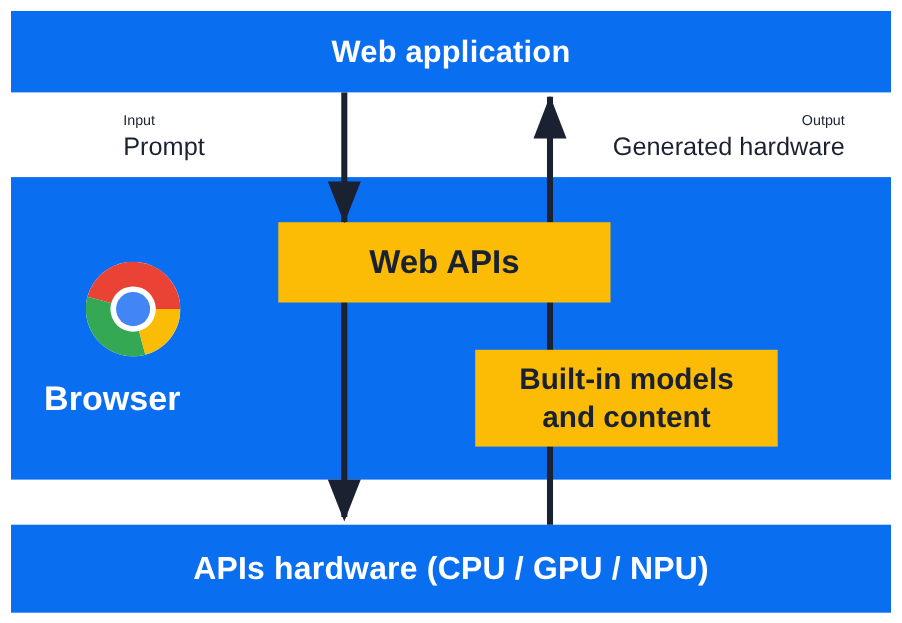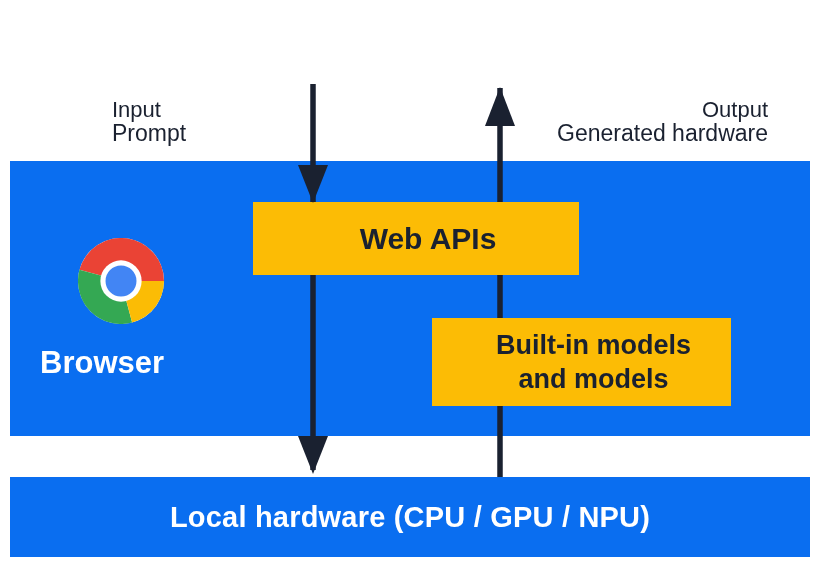--- a/index.html
+++ b/index.html
@@ -52,21 +52,21 @@
     font-size: 29px;
   }
   .gap-label {
     position: absolute;
     display: flex;
     flex-direction: column;
     color: #1a2130;
     z-index: 1;
   }
   .gap-label .small {
-    font-size: 22px;
+    font-size: 13px;
     font-weight: 400;
     line-height: 22px;
   }
   .gap-label .big {
     font-size: 23px;
     font-weight: 400;
     line-height: 25px;
   }
   .input-group {
     left: 112px;
@@ -92,21 +92,20 @@
     position: absolute;
     background: #fcbc05;
     display: flex;
     flex-direction: column;
     align-items: center;
     justify-content: center;
     text-align: center;
     color: #1a2130;
     font-weight: 700;
     z-index: 3;
-    padding-left: 24px;
   }
   .web-apis-box {
     left: 253px;
     top: 202px;
     width: 302px;
     height: 73px;
     font-size: 30px;
   }
   .builtin-box {
     left: 432px;
@@ -133,20 +132,23 @@
     font-weight: 700;
     font-size: 31px;
     z-index: 2;
   }
 </style>
 </head>
 <body>
 
 <div class="canvas">
 
+  <div class="band top-bar">
+    <span class="bar-title">Web application</span>
+  </div>
 
   <div class="gap-label input-group">
     <span class="small">Input</span>
     <span class="big">Prompt</span>
   </div>
   <div class="gap-label output-group">
     <span class="small">Output</span>
     <span class="big">Generated hardware</span>
   </div>
 
@@ -165,26 +167,26 @@
     <circle cx="50" cy="50" r="24" fill="#ffffff"></circle>
     <circle cx="50" cy="50" r="18" fill="#4285f4"></circle>
   </svg>
   <div class="browser-label">Browser</div>
 
   <div class="yellow-box web-apis-box">
     <span>Web APIs</span>
   </div>
   <div class="yellow-box builtin-box">
     <span>Built-in models</span>
-    <span>and models</span>
+    <span>and content</span>
   </div>
 
   <svg class="flow-heads" viewBox="0 0 820 566" aria-hidden="true">
     <polygon points="298,165 328,165 313,203" fill="#1a2130"></polygon>
     <polygon points="298,436 328,436 313,474" fill="#1a2130"></polygon>
     <polygon points="485,126 515,126 500,87" fill="#1a2130"></polygon>
   </svg>
 
   <div class="band bottom-bar">
-    <span class="bar-title">Local hardware (CPU / GPU / NPU)</span>
+    <span class="bar-title">APIs hardware (CPU / GPU / NPU)</span>
   </div>
 
 </div>
 
 </body></html>

